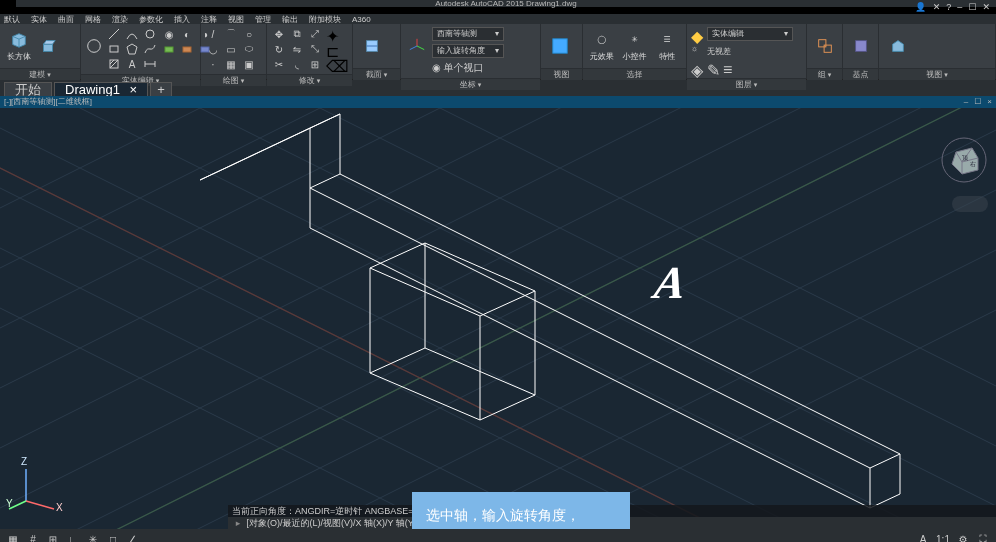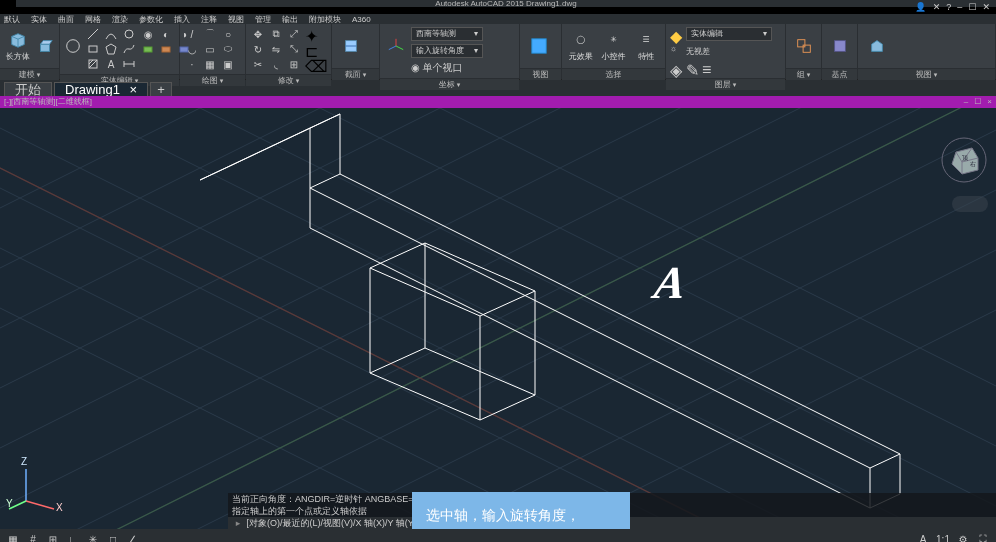--- a/index.html
+++ b/index.html
@@ -33,21 +33,21 @@
 .combo { width: 72px; height: 14px; background: #2a2e32; color: #ccc; font-size: 8px; line-height: 14px; padding: 0 4px; border: 1px solid #555; display: flex; justify-content: space-between; align-items: center; }
 
 
 .tabstrip { height: 16px; background: #2a2f33; display: flex; align-items: flex-end; padding-left: 4px; gap: 2px; }
 .ftab { height: 14px; padding: 0 10px; font-size: 13px; line-height: 14px; color: #ccc; background: #3a3f44; border: 1px solid #555; border-bottom: none; cursor: pointer; }
 .ftab.active { background: #1a2733; color: #fff; }
 .ftab.add { padding: 0 6px; }
 
 
 .draw-wrap { position: relative; height: 433px; background: #1a2733; overflow: hidden; }
-.filebar { height: 12px; background: #a21caf; color: #bbb; font-size: 8px; line-height: 12px; padding: 0 4px; display: flex; justify-content: space-between; }
+.filebar { height: 12px; background: #0c4a6e; color: #bbb; font-size: 8px; line-height: 12px; padding: 0 4px; display: flex; justify-content: space-between; }
 .filebar .winbtns { display: flex; gap: 6px; }
 .filebar .winbtns span { cursor: pointer; }
 
 .canvas { position: absolute; inset: 12px 0 0 0; }
 .canvas svg { width: 100%; height: 100%; }
 
 .annot-A { position: absolute; left: 655px; top: 160px; color: #fff; font-size: 46px; font-style: italic; font-weight: bold; font-family: "Times New Roman", serif; transform: skewX(-8deg); pointer-events: none; }
 
 .viewcube { position: absolute; right: 8px; top: 40px; width: 48px; height: 48px; }
 .navlock { position: absolute; right: 8px; top: 100px; width: 36px; height: 16px; background: rgba(60,70,80,.5); border-radius: 8px; cursor: pointer; }
@@ -103,21 +103,21 @@
   <span>注释</span>
   <span>视图</span>
   <span>管理</span>
   <span>输出</span>
   <span>附加模块</span>
   <span>A360</span>
 </div>
 
 <div class="ribbon">
 
-  <div class="ribbon-panel" style="width:60px">
+  <div class="ribbon-panel" style="width:81px">
     <div class="ribbon-content">
       <div class="big-btn">
         <span class="ico">
           <svg viewBox="0 0 20 20">
               <polygon points="3,6 10,3 17,6 17,15 10,18 3,15" fill="#8bd" stroke="#48a"></polygon>
               <line x1="3" y1="6" x2="10" y2="9" stroke="#48a"></line>
               <line x1="17" y1="6" x2="10" y2="9" stroke="#48a"></line>
               <line x1="10" y1="9" x2="10" y2="18" stroke="#48a"></line>
             </svg>
         </span>
@@ -488,21 +488,20 @@
     </svg>
   </div>
 
   <div class="tipbox">
     <div class="t2">选中轴，输入旋转角度，</div>
 
   </div>
 
   <div class="cmdline">
     <div class="c-row">当前正向角度：ANGDIR=逆时针 ANGBASE=0</div>
-    <div class="c-row">指定轴上的第一个点或定义轴依据</div>
     <div class="c-row prompt">
       <span class="pipe">▸</span>
       <span>[对象(O)/最近的(L)/视图(V)/X 轴(X)/Y 轴(Y)/Z 轴(Z)/两点(2)]: 指定轴上的第二点:</span>
     </div>
   </div>
 </div>
 
 <div class="statusbar">
   <span class="sb-ico">▦</span>
   <span class="sb-ico">#</span>

